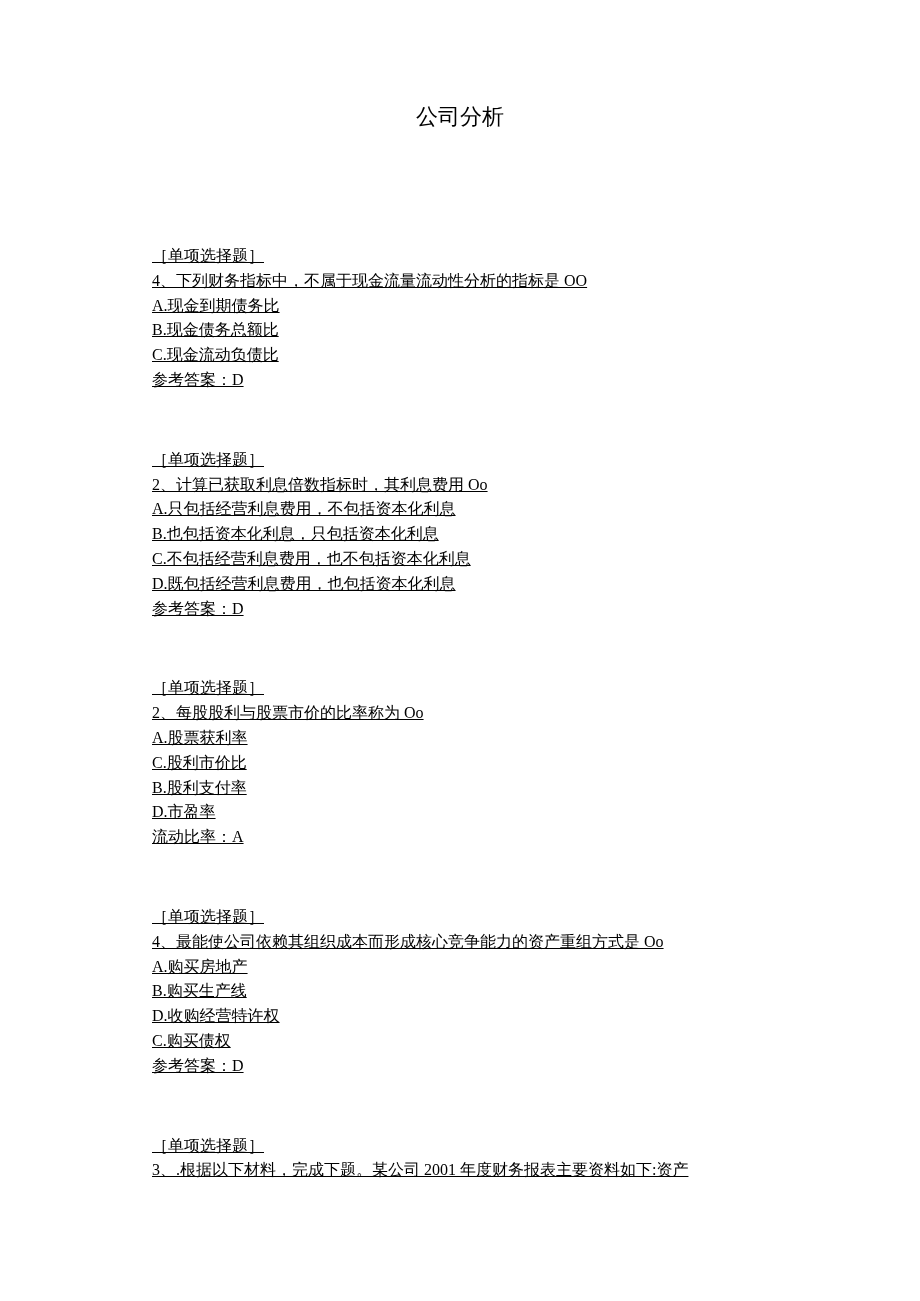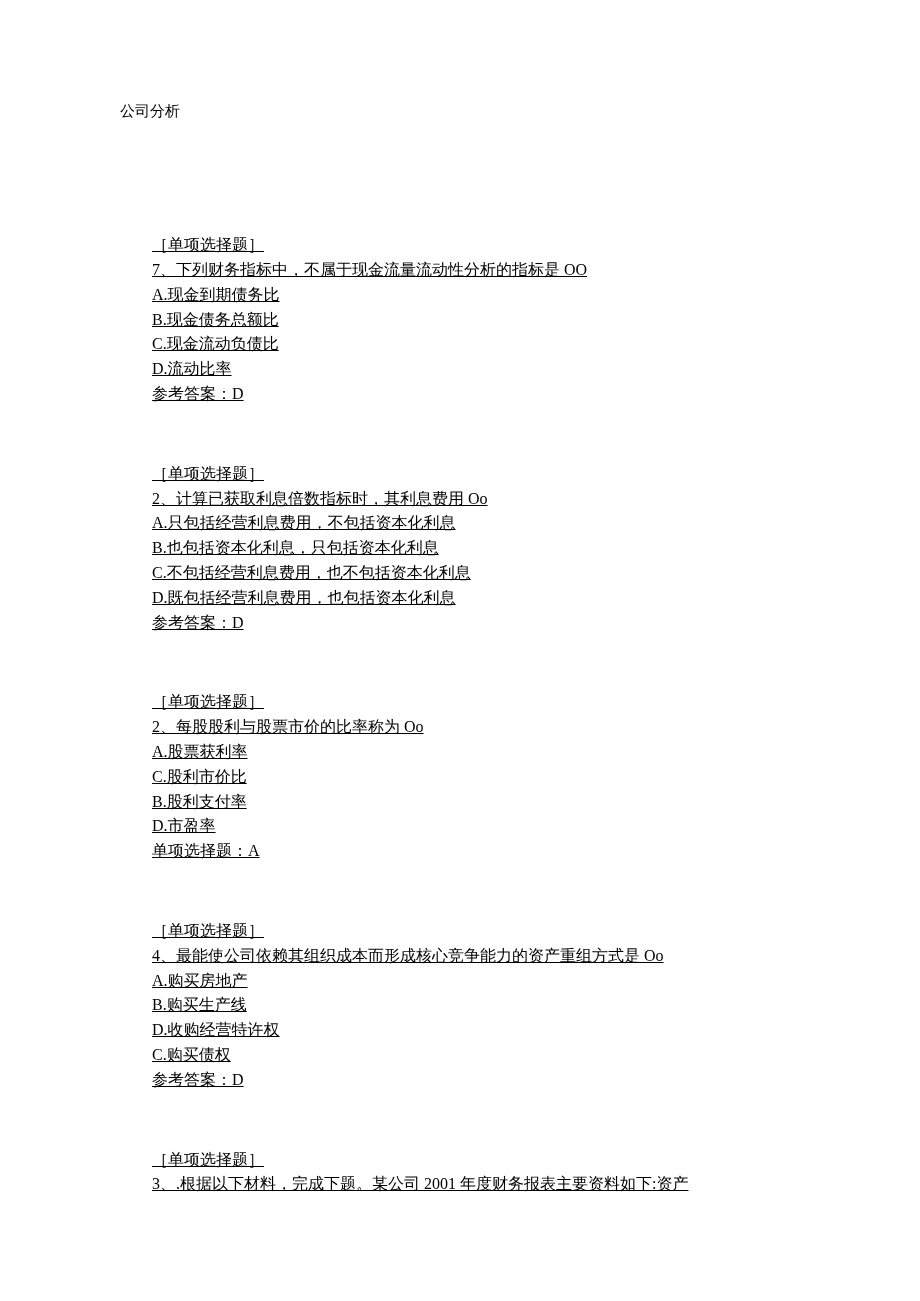--- a/index.html
+++ b/index.html
@@ -11,21 +11,22 @@
     color: #000000;
     line-height: 1.55;
   }
   .page {
     width: 920px;
     min-height: 1301px;
     box-sizing: border-box;
     padding: 100px 120px 60px 120px;
   }
   .title {
-    font-size: 15px;
+    text-align: center;
+    font-size: 22px;
     margin-bottom: 110px;
   }
   .qblock {
     margin-bottom: 55px;
   }
   .line {
     white-space: pre-wrap;
   }
   .indent {
     text-indent: 2em;
@@ -34,46 +35,45 @@
 </style>
 </head>
 <body>
 
 <div class="page">
 
   <div class="title">公司分析</div>
 
   <div class="qblock">
     <div class="line indent">［单项选择题］</div>
-    <div class="line indent">7、下列财务指标中，不属于现金流量流动性分析的指标是 OO</div>
+    <div class="line indent">4、下列财务指标中，不属于现金流量流动性分析的指标是 OO</div>
     <div class="line indent">A.现金到期债务比</div>
     <div class="line indent">B.现金债务总额比</div>
     <div class="line indent">C.现金流动负债比</div>
-    <div class="line indent">D.流动比率</div>
     <div class="line indent">参考答案：D</div>
   </div>
 
   <div class="qblock">
     <div class="line indent">［单项选择题］</div>
     <div class="line indent">2、计算已获取利息倍数指标时，其利息费用 Oo</div>
     <div class="line indent">A.只包括经营利息费用，不包括资本化利息</div>
     <div class="line indent">B.也包括资本化利息，只包括资本化利息</div>
     <div class="line indent">C.不包括经营利息费用，也不包括资本化利息</div>
     <div class="line indent">D.既包括经营利息费用，也包括资本化利息</div>
     <div class="line indent">参考答案：D</div>
   </div>
 
   <div class="qblock">
     <div class="line indent">［单项选择题］</div>
     <div class="line indent">2、每股股利与股票市价的比率称为 Oo</div>
     <div class="line indent">A.股票获利率</div>
     <div class="line indent">C.股利市价比</div>
     <div class="line indent">B.股利支付率</div>
     <div class="line indent">D.市盈率</div>
-    <div class="line indent">单项选择题：A</div>
+    <div class="line indent">流动比率：A</div>
   </div>
 
   <div class="qblock">
     <div class="line indent">［单项选择题］</div>
     <div class="line indent">4、最能使公司依赖其组织成本而形成核心竞争能力的资产重组方式是 Oo</div>
     <div class="line indent">A.购买房地产</div>
     <div class="line indent">B.购买生产线</div>
     <div class="line indent">D.收购经营特许权</div>
     <div class="line indent">C.购买债权</div>
     <div class="line indent">参考答案：D</div>

